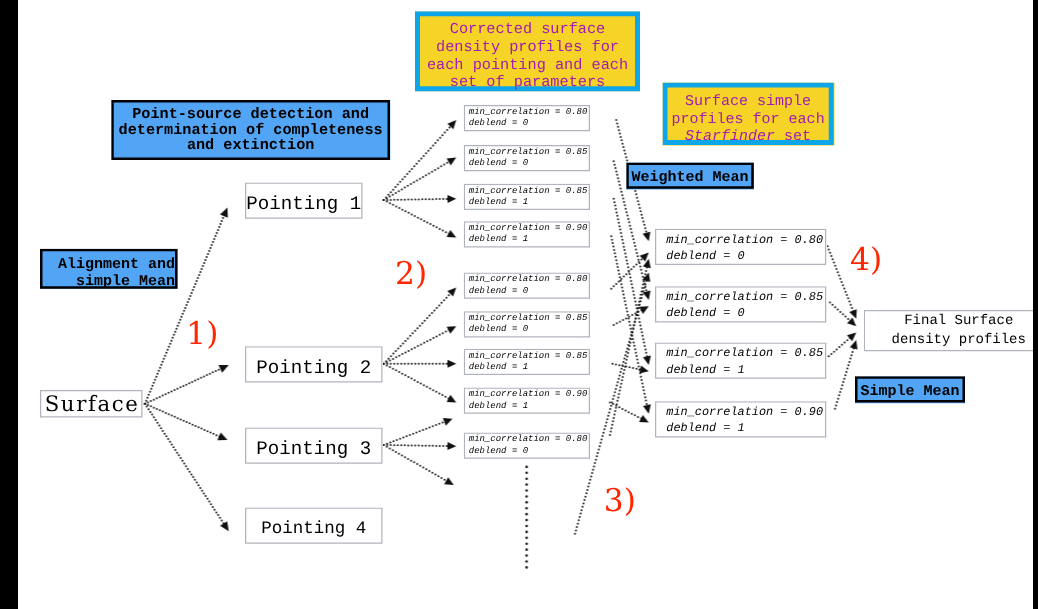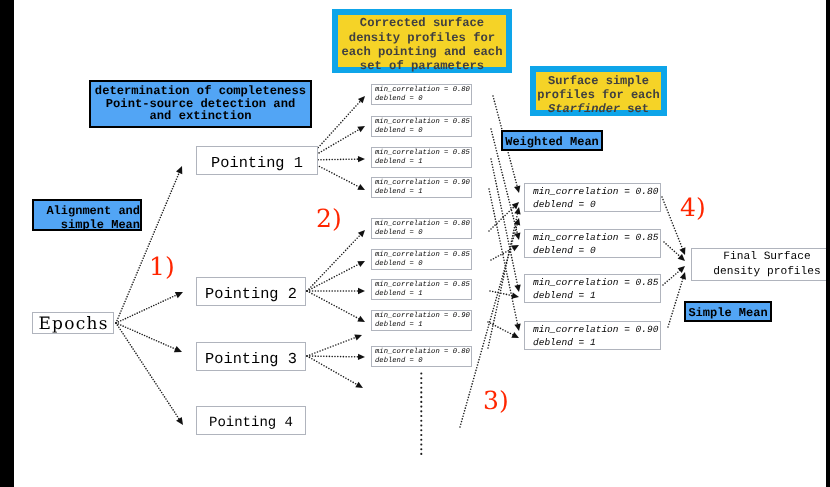--- a/index.html
+++ b/index.html
@@ -4,22 +4,22 @@
 <style>
   html,body{margin:0;padding:0;}
   body{width:830px;height:487px;background:#000;overflow:hidden;
        font-family:"Liberation Mono", monospace;-webkit-font-smoothing:antialiased;
        text-rendering:geometricPrecision;}
   #canvas{position:absolute;left:14px;top:0;width:812px;height:487px;background:#fff;overflow:hidden;
           will-change:transform;}
   .box{position:absolute;box-sizing:border-box;display:flex;flex-direction:column;
        align-items:center;justify-content:center;text-align:center;white-space:pre;
        will-change:transform;}
-  .yellow{background:#f5d327;border:6px solid #0ea5e9;font-weight:bold;
-          font-family:"Liberation Mono",monospace;color:#404040;}
+  .yellow{background:#f5d327;border:4px solid #0ea5e9;font-weight:normal;
+          font-family:"Liberation Mono",monospace;color:#a21caf;}
   .blue{background:#52a5f5;border:2px solid #000;font-weight:bold;
         font-family:"Liberation Mono",monospace;color:#000;}
   .plain{background:#fff;border:1px solid #b0b4bd;color:#000;}
   .param{font-style:italic;align-items:flex-start;justify-content:center;text-align:left;}
   .red{position:absolute;color:#ff2600;font-family:"DejaVu Serif",serif;line-height:1;
        will-change:transform;}
   svg.lines{position:absolute;left:0;top:0;width:812px;height:487px;overflow:visible;}
 </style>
 </head>
 <body>
@@ -876,22 +876,22 @@
     </svg>
 
   <div class="box yellow" style="left:318px;top:9px;width:180px;height:64px;font-size:12.2px;line-height:14.3px;padding-top:8px;">
     <span>Corrected surface</span>
     <span>density profiles for</span>
     <span>each pointing and each</span>
     <span>set of parameters</span>
   </div>
 
   <div class="box blue" style="left:75px;top:80px;width:223px;height:48px;font-size:12.15px;line-height:12.7px;">
+    <span>Point-source detection and</span>
     <span>determination of completeness</span>
-    <span>Point-source detection and</span>
     <span>and extinction</span>
   </div>
 
   <div class="box yellow" style="left:516px;top:66px;width:137px;height:50px;font-size:12px;line-height:14px;padding-top:8px;">
     <span>Surface simple</span>
     <span>profiles for each</span>
     <span><em>Starfinder</em><span> set</span></span>
   </div>
 
   <div class="box blue" style="left:18px;top:199px;width:110px;height:32px;font-size:12px;line-height:14px;padding-top:6px;align-items:flex-end;">
@@ -901,30 +901,30 @@
 
   <div class="box blue" style="left:487px;top:130px;width:102px;height:21px;font-size:12px;line-height:14px;padding-top:2px;">
     <span>Weighted Mean</span>
   </div>
 
   <div class="box blue" style="left:670px;top:301px;width:88px;height:21px;font-size:12px;line-height:14px;padding-top:2px;">
     <span>Simple Mean</span>
   </div>
 
   <div class="box plain" style="left:18px;top:312px;width:82px;height:22px;padding-top:2px;font-size:17px;letter-spacing:1.3px;text-indent:1.3px;font-family:'DejaVu Serif',serif;">
-    <span>Epochs</span>
+    <span>Surface</span>
   </div>
 
   <div class="box plain" style="left:677px;top:248px;width:152px;height:33px;font-size:11.2px;line-height:15px;padding-top:22px;justify-content:flex-end;">
     <span>Final Surface</span>
     <span>density profiles</span>
   </div>
 
   <div id="pointings-host">
-      <div class="box plain" style="left: 182px; top: 146px; width: 122px; height: 29px; font-size: 15.3px; padding-top: 4px;"><span>Pointing 1</span></div>
+      <div class="box plain" style="left: 182px; top: 146px; width: 94px; height: 29px; font-size: 15.3px; padding-top: 4px;"><span>Pointing 1</span></div>
       <div class="box plain" style="left: 182px; top: 277px; width: 110px; height: 29px; font-size: 15.3px; padding-top: 4px;"><span>Pointing 2</span></div>
       <div class="box plain" style="left: 182px; top: 342px; width: 110px; height: 29px; font-size: 15.3px; padding-top: 4px; text-align: center;"><span>Pointing 3</span></div>
       <div class="box plain" style="left: 182px; top: 406px; width: 110px; height: 29px; font-size: 14px; padding-top: 4px;"><span>Pointing 4</span></div>
     </div>
   <div id="params1-host">
       <div class="box plain param" style="left: 357px; top: 84px; width: 101px; height: 21px; font-size: 7.2px; line-height: 9px; padding-left: 3px;"><span>min_correlation = 0.80</span><span>deblend = 0</span></div>
       <div class="box plain param" style="left: 357px; top: 116px; width: 101px; height: 21px; font-size: 7.2px; line-height: 9px; padding-left: 3px;"><span>min_correlation = 0.85</span><span>deblend = 0</span></div>
       <div class="box plain param" style="left: 357px; top: 147px; width: 101px; height: 21px; font-size: 7.2px; line-height: 9px; padding-left: 3px;"><span>min_correlation = 0.85</span><span>deblend = 1</span></div>
       <div class="box plain param" style="left: 357px; top: 177px; width: 101px; height: 21px; font-size: 7.2px; line-height: 9px; padding-left: 3px;"><span>min_correlation = 0.90</span><span>deblend = 1</span></div>
       <div class="box plain param" style="left: 357px; top: 218px; width: 101px; height: 21px; font-size: 7.2px; line-height: 9px; padding-left: 3px;"><span>min_correlation = 0.80</span><span>deblend = 0</span></div>

